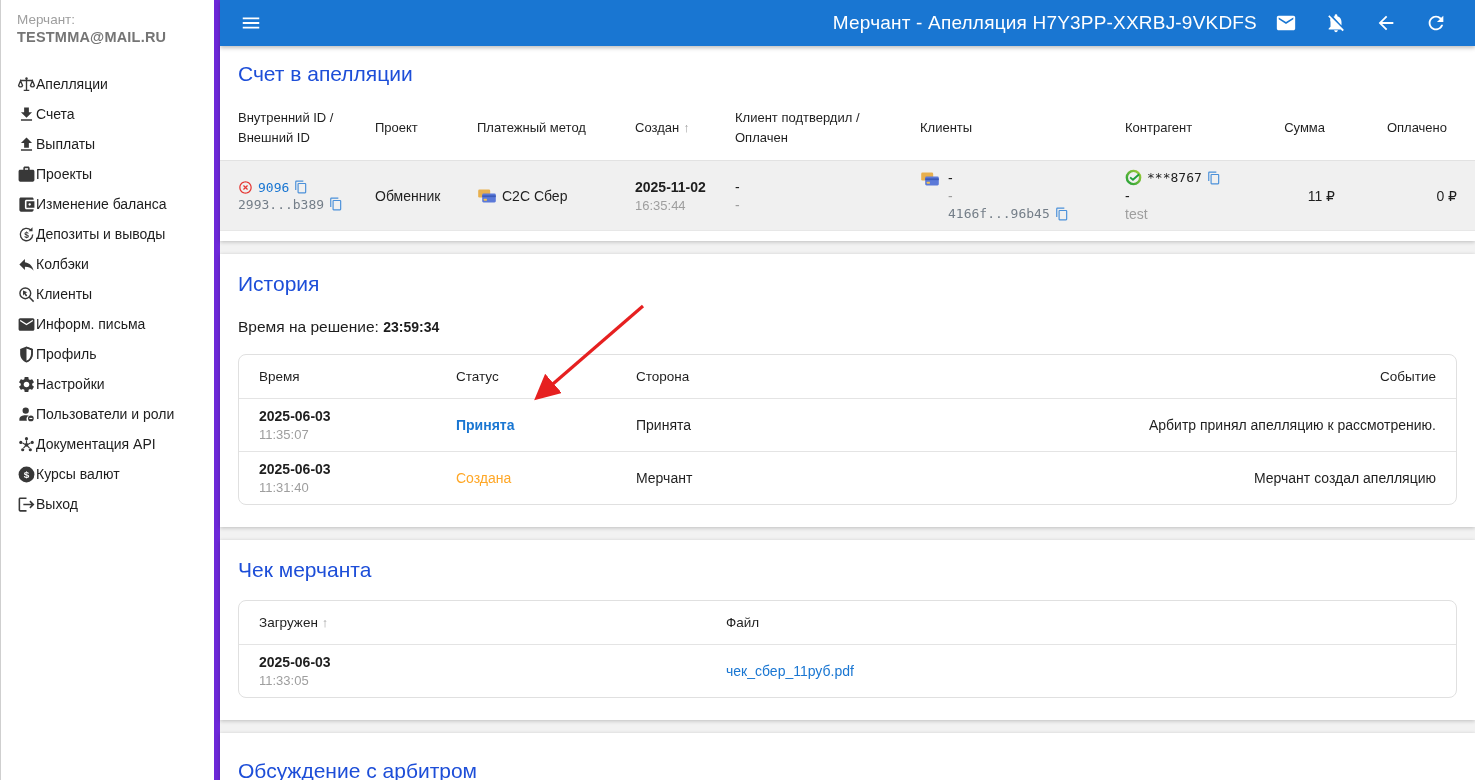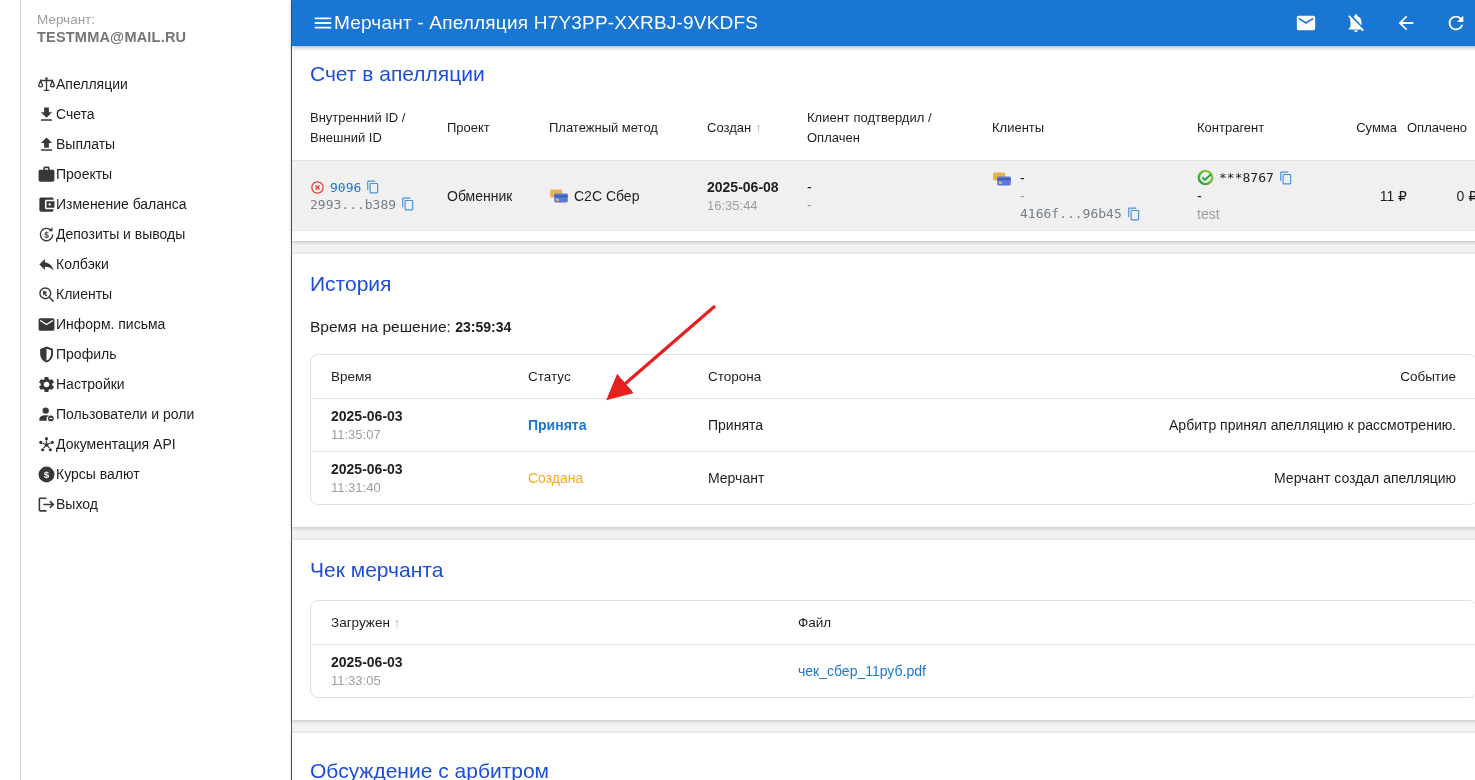--- a/index.html
+++ b/index.html
@@ -4,31 +4,31 @@
 <style>
   * { margin:0; padding:0; box-sizing:border-box; }
   html,body { width:1475px; height:780px; overflow:hidden; }
   body {
     font-family:"Liberation Sans","DejaVu Sans",sans-serif;
     color:#1f1f1f; background:#fff; display:flex; font-size:14px;
   }
   .mono { font-family:"DejaVu Sans Mono","Liberation Mono",monospace; font-size:13px; }
 
   
-  .sidebar { width:272px; flex:none; background:#fff; border-left:1px solid #cfcfcf; border-right:1px solid #6d28d9; padding-top:12px;margin-left:20px; }
+  .sidebar { width:220px; flex:none; background:#fff; border-left:1px solid #cfcfcf; border-right:6px solid #6d28d9; padding-top:12px; }
   .merchant-label { color:#9e9e9e; font-size:13.5px; padding:0 16px; }
   .merchant-email { color:#757575; font-size:14.5px; font-weight:bold; padding:2px 16px 0; letter-spacing:.2px; }
   .nav { margin-top:24px; }
   .nav-item { display:flex; align-items:center; padding:0 16px; height:30px; cursor:pointer; }
   .nav-item svg { width:19px; height:19px; color:#383838; flex:none; }
   .nav-item .lbl { font-size:14px; color:#1d1d1d; white-space:nowrap; }
 
   
   .main { flex:1; background:#f2f2f2; display:flex; flex-direction:column; position:relative; }
-  .appbar { height:46px; flex:none; background:#1976d2; color:#fff; display:flex; align-items:center; padding:0 20px; box-shadow:0 2px 4px rgba(0,0,0,.25); z-index:5; }
+  .appbar { height:46px; flex:none; background:#1976d2; color:#fff; display:flex; align-items:center; padding:0 20px; gap:18px; box-shadow:0 2px 4px rgba(0,0,0,.25); z-index:5;text-align:right; }
   .appbar svg { width:22px; height:22px; color:#fff; cursor:pointer; }
   .appbar-title { font-size:19px; font-weight:500; letter-spacing:.2px; flex:1; }
   .appbar-actions { display:flex; align-items:center; gap:28px; padding-right:8px; }
 
   .card { background:#fff; box-shadow:0 1px 4px rgba(0,0,0,.22); margin-bottom:13px; }
   .section-title { font-size:21px; font-weight:400; color:#1d4ed8; }
 
   
   .card-invoice { padding:16px 0 10px; }
   .card-invoice .section-title { padding:0 18px; }
@@ -254,21 +254,21 @@
       <div class="idline">
         <svg class="cardicon" viewBox="0 0 24 20">
             <rect x="1" y="2" width="15" height="10" rx="1.6" fill="#e8b04e"></rect>
             <rect x="6" y="7" width="17" height="11" rx="1.6" fill="#5b79d8"></rect>
             <rect x="6" y="9.2" width="17" height="2.2" fill="#3d5bb8"></rect>
             <rect x="8" y="13.5" width="4" height="2.4" rx="0.5" fill="#f3c14f"></rect>
           </svg>
         <span>C2C Сбер</span>
       </div>
       <div>
-        <div class="date">2025-06-08</div>
+        <div class="date">2025-11-02</div>
         <div class="time">16:35:44</div>
       </div>
       <div class="cellcol">
         <span>-</span>
         <span class="sub">-</span>
       </div>
       <div class="iconrow">
         <svg class="cardicon" viewBox="0 0 24 20">
             <rect x="1" y="2" width="15" height="10" rx="1.6" fill="#e8b04e"></rect>
             <rect x="6" y="7" width="17" height="11" rx="1.6" fill="#5b79d8"></rect>

